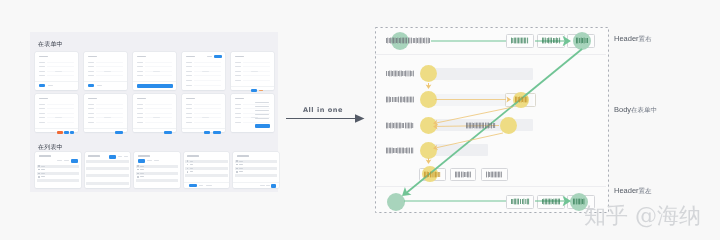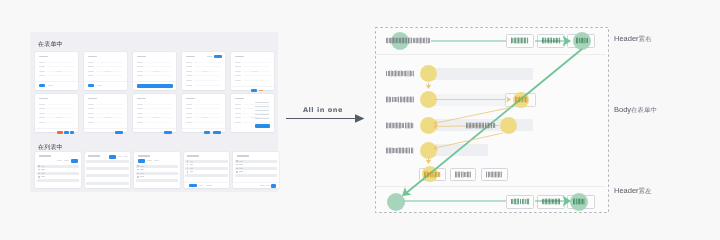--- a/index.html
+++ b/index.html
@@ -626,13 +626,14 @@
         <polygon points="58,121.5 63.122467144417996,123.28340414779099 61.47850113128329,120.6969247359924 61.82225005031046,117.65154517333234" fill="#eec473"></polygon>
         <line x1="53.5" y1="131" x2="53.5" y2="134" stroke="#eec473" stroke-width="1"></line>
         <polygon points="53.5,137 56.39,132.41 53.5,133.43 50.61,132.41" fill="#eec473"></polygon>
       </svg>
 
   </div>
   <div class="band-label" style="left:614px;top:34px"><span>Header</span><span class="cn">置右</span></div>
   <div class="band-label" style="left:614px;top:105px"><span>Body</span><span class="cn">在表单中</span></div>
   <div class="band-label" style="left:614px;top:186px"><span>Header</span><span class="cn">置左</span></div>
 
+  <div class="watermark" style="left:584px;top:203px">知乎 @海纳</div>
 </div>
 
 </body></html>

